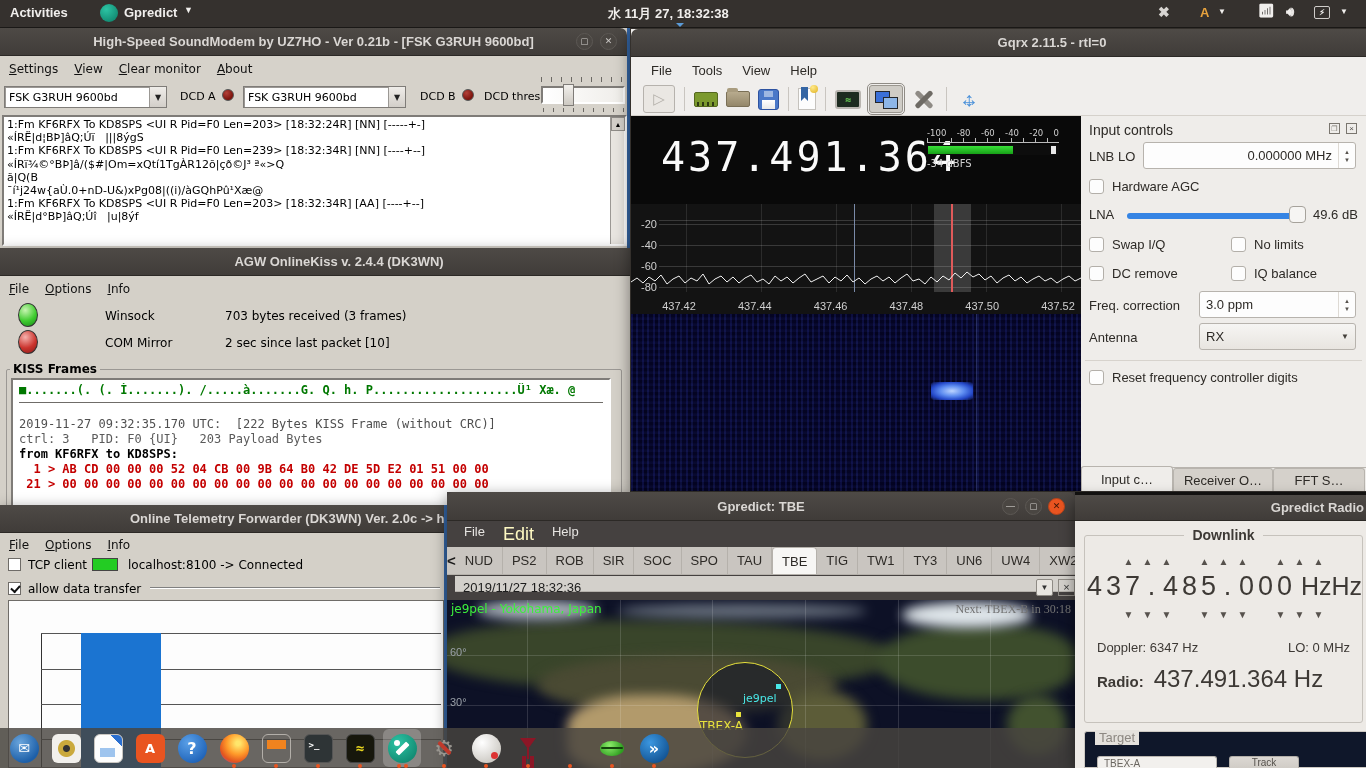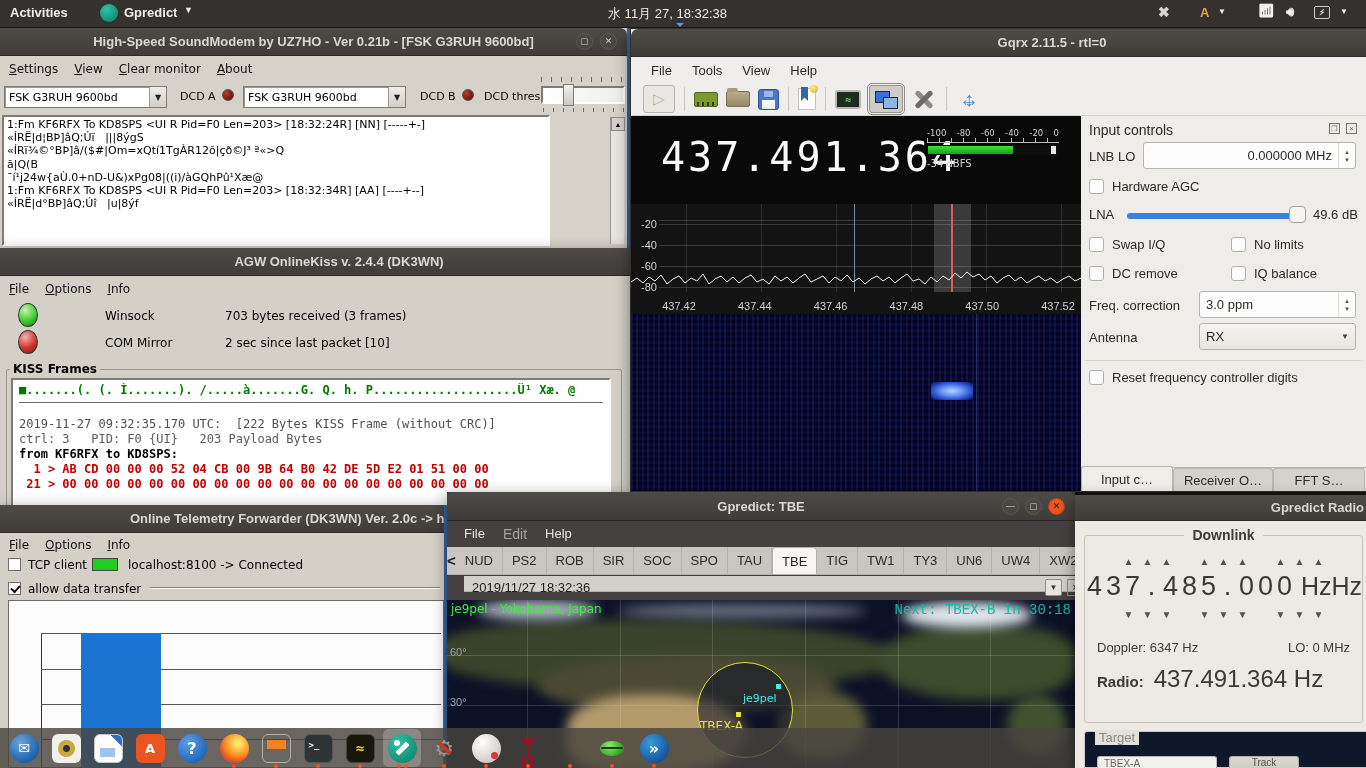--- a/index.html
+++ b/index.html
@@ -117,21 +117,21 @@
   .blob{position:absolute;border-radius:50%;filter:blur(6px)}
 </style>
 </head>
 <body>
 
 <div class="abs" style="left:0;top:0;width:1366px;height:27px;background:#35312e;color:#f1efed;font-size:13px;font-weight:bold;z-index:50">
   <span class="abs" style="left:10px;top:5px">Activities</span>
   <span class="abs" style="left:100px;top:4px;width:18px;height:18px;border-radius:50%;background:radial-gradient(circle at 35% 30%,#2cc4a4,#128a72 78%)"></span>
   <span class="abs" style="left:124px;top:5px">Gpredict</span>
   <span class="abs" style="left:184px;top:5px;font-size:9px">▼</span>
-  <span class="abs" style="left:608px;top:5px;font-weight:normal">水 11月 27, 18:32:38</span>
+  <span class="abs" style="left:608px;top:5px;font-weight:bold">水 11月 27, 18:32:38</span>
   <span class="abs" style="left:676px;top:23px;width:0;height:0;border-left:4px solid transparent;border-right:4px solid transparent;border-top:4px solid #5b9bd8"></span>
   <span class="abs" style="left:1158px;top:4px;font-size:14px;color:#d8d5d2">✖</span>
   <span class="abs" style="left:1200px;top:5px;color:#e8a33d">A</span>
   <span class="abs" style="left:1218px;top:7px;font-size:8px">▼</span>
   <span class="abs" style="left:1258px;top:3px;font-size:13px">📶︎</span>
   <span class="abs" style="left:1286px;top:4px;font-size:13px">🔊︎</span>
   <span class="abs" style="left:1314px;top:6px;width:16px;height:13px;border:1px solid #cfccc9;border-radius:2px;font-size:8px;line-height:12px;text-align:center">⚡︎</span>
   <span class="abs" style="left:1340px;top:7px;font-size:8px">▼</span>
 </div>
 
@@ -159,24 +159,25 @@
   </div>
   <span class="abs" style="left:420px;top:62px;font-size:11px;font-family:'DejaVu Sans',sans-serif">DCD B</span>
   <span class="abs" style="left:462px;top:61px;width:12px;height:12px;border-radius:50%;background:radial-gradient(circle at 35% 30%,#b24038,#7c120b 70%);border:1px solid #555"></span>
   <span class="abs" style="left:484px;top:62px;font-size:11px;font-family:'DejaVu Sans',sans-serif">DCD threshold</span>
   <div class="abs" style="left:541px;top:49px;width:84px;height:36px">
     <div class="abs" style="left:0;top:0;width:84px;height:5px;background-image:repeating-linear-gradient(90deg,#6b6863 0 1px,transparent 1px 10px)"></div>
     <div class="abs sunken" style="left:0;top:9px;width:84px;height:18px;background:linear-gradient(90deg,#fff,#efede9)"></div>
     <div class="abs" style="left:22px;top:7px;width:11px;height:22px;background:linear-gradient(#f2f0ec,#cdc9c2);border:1px solid #7f7c78"></div>
     <div class="abs" style="left:2px;top:31px;width:84px;height:4px;background-image:repeating-linear-gradient(90deg,#6b6863 0 1px,transparent 1px 10px)"></div>
   </div>
-  <div class="abs sunken" style="left:2px;top:87px;width:548px;height:131px;font:11px/13.2px 'DejaVu Sans',sans-serif;color:#000;padding:1px 3px;overflow:hidden">
+  <div class="abs sunken" style="left:2px;top:87px;width:625px;height:131px;font:11px/13.2px 'DejaVu Sans',sans-serif;color:#000;padding:1px 3px;overflow:hidden">
     <div>
         <div class="mon-line">1:Fm KF6RFX To KD8SPS &lt;UI R Pid=F0 Len=203&gt; [18:32:24R] [NN] [-----+-]</div>
         <div class="mon-line">«ÍRË|d¦BÞ]âQ;Úï   |||8ýgS</div>
+        <div class="mon-line">1:Fm KF6RFX To KD8SPS &lt;UI R Pid=F0 Len=239&gt; [18:32:34R] [NN] [----+--]</div>
         <div class="mon-line">«ÍRï¾©°BÞ]â/($#|Om=xQtí1TgÀR12õ|çð©J³ ª«&gt;Q</div>
         <div class="mon-line">ã|Q(B</div>
         <div class="mon-line">¯í¹j24w{aÙ.0+nD-U&amp;)xPg08|((i)/àGQhPû¹Xæ@</div>
         <div class="mon-line">1:Fm KF6RFX To KD8SPS &lt;UI R Pid=F0 Len=203&gt; [18:32:34R] [AA] [----+--]</div>
         <div class="mon-line">«ÍRË|d°BÞ]âQ;Úî   |u|8ýf</div>
       </div>
   </div>
   <div class="abs" style="right:3px;top:89px;width:14px;height:127px;background:#e8e5e0;border-left:1px solid #9b9894">
     <div style="width:14px;height:14px;background:#d3cfc9;border:1px solid #8f8c88;font-size:7px;text-align:center;line-height:13px">▲</div>
   </div>
@@ -376,21 +377,21 @@
 <div class="win" style="left:447px;top:492px;width:628px;height:276px;background:#454140;z-index:20">
   <div class="titlebar" style="height:29px">
     <span>Gpredict: TBE</span>
     <span class="wbtn" style="position:absolute;right:56px;top:6px">—</span>
     <span class="wbtn" style="position:absolute;right:33px;top:6px">▢</span>
     <span class="wbtn close-orange" style="position:absolute;right:10px;top:6px">✕</span>
   </div>
   <div class="abs" style="left:0;top:29px;width:100%;height:26px;background:#454140;display:flex;align-items:center;padding-left:8px;gap:2px">
     <div style="display:flex">
         <span style="padding:3px 9px;font-size:13px;color:#e6e4e1">File</span>
-        <span style="padding:3px 9px;font-size:14px;color:#a3a3a3">Edit</span>
+        <span style="padding:3px 9px;font-size:18px;color:#fef9c3">Edit</span>
         <span style="padding:3px 9px;font-size:13px;color:#e6e4e1">Help</span>
       </div>
   </div>
   <div class="abs" style="left:0;top:55px;width:100%;height:28px;background:#c9c5c0;border-bottom:1px solid #b5b1ab;display:flex;align-items:stretch">
     <span style="width:16px;display:flex;align-items:center;justify-content:center;font-weight:bold;font-size:15px;color:#1a1a1a">&lt;</span>
     <div style="display:flex">
         <div class="sat-tab">NUD</div>
         <div class="sat-tab">PS2</div>
         <div class="sat-tab">ROB</div>
         <div class="sat-tab">SIR</div>
@@ -400,21 +401,21 @@
         <div class="sat-tab active">TBE</div>
         <div class="sat-tab">TIG</div>
         <div class="sat-tab">TW1</div>
         <div class="sat-tab">TY3</div>
         <div class="sat-tab">UN6</div>
         <div class="sat-tab">UW4</div>
         <div class="sat-tab">XW2</div>
       </div>
 
   </div>
-  <div class="abs" style="left:17px;top:84px;width:100%;height:16px;background:#d3d0cb;border-bottom:1px solid #b5b1ab">
+  <div class="abs" style="left:8px;top:84px;width:100%;height:16px;background:#d3d0cb;border-bottom:1px solid #b5b1ab">
     <span class="abs" style="left:8px;top:4px;font-size:13px;color:#1c1c1c">2019/11/27 18:32:36</span>
     <span class="abs" style="right:30px;top:3px;width:17px;height:17px;border:1px solid #8f8b85;border-radius:2px;background:#e8e5e0;font-size:8px;text-align:center;line-height:16px;color:#333">▼</span>
     <span class="abs" style="right:8px;top:3px;width:17px;height:17px;border:1px solid #8f8b85;font-size:11px;text-align:center;line-height:15px;color:#333">×</span>
   </div>
 
   <div class="abs" style="left:0;top:108px;width:628px;height:168px;background:#0d1126;overflow:hidden">
     <div class="blob" style="left:-10px;top:20px;width:460px;height:70px;background:#39452a;border-radius:40% 60% 50% 50%"></div>
     <div class="blob" style="left:90px;top:55px;width:300px;height:60px;background:#4a4a33"></div>
     <div class="blob" style="left:120px;top:95px;width:180px;height:80px;background:#b29a6b;border-radius:45% 55% 60% 40%"></div>
     <div class="blob" style="left:330px;top:90px;width:90px;height:70px;background:#5c5c38"></div>
@@ -432,21 +433,21 @@
     <div class="map-grid-h" style="top:55px"></div>
       <div class="map-grid-h" style="top:105px"></div>
     <span class="abs" style="left:3px;top:46px;font-size:11px;color:#9aa0a8">60°</span>
     <span class="abs" style="left:3px;top:96px;font-size:11px;color:#9aa0a8">30°</span>
     <div class="abs" style="left:250px;top:62px;width:96px;height:96px;border-radius:50%;border:1.5px solid #e8e23c;background:rgba(12,16,36,.55)"></div>
     <span class="abs" style="left:329px;top:84px;width:5px;height:5px;background:#49e8e8"></span>
     <span class="abs" style="left:296px;top:92px;font-size:11px;color:#49e8e8;font-family:'DejaVu Sans',sans-serif">je9pel</span>
     <span class="abs" style="left:289px;top:112px;width:5px;height:5px;background:#e8e23c"></span>
     <span class="abs" style="left:253px;top:119px;font-size:12px;color:#e8e23c;font-family:'DejaVu Sans',sans-serif">TBEX-A</span>
     <span class="abs" style="left:4px;top:2px;font-size:12px;color:#3cf03c;font-family:'DejaVu Sans',sans-serif">je9pel - Yokohama, Japan</span>
-    <span class="abs" style="right:4px;top:2px;font-size:14px;color:#14b8a6;font-family:Liberation Mono, monospace">Next: TBEX-B in 30:18</span>
+    <span class="abs" style="right:4px;top:2px;font-size:12px;color:#737373;font-family:Liberation Serif, serif">Next: TBEX-B in 30:18</span>
   </div>
 </div>
 
 <div class="abs" style="left:0;top:728px;width:1075px;height:40px;background:rgba(72,68,64,.82);display:flex;align-items:center;padding-left:3px;z-index:30">
   <div style="display:flex">
       <div class="dock-item">
         <div class="di thunderbird">✉</div>
         <div class="dots"></div>
       </div>
       <div class="dock-item">

